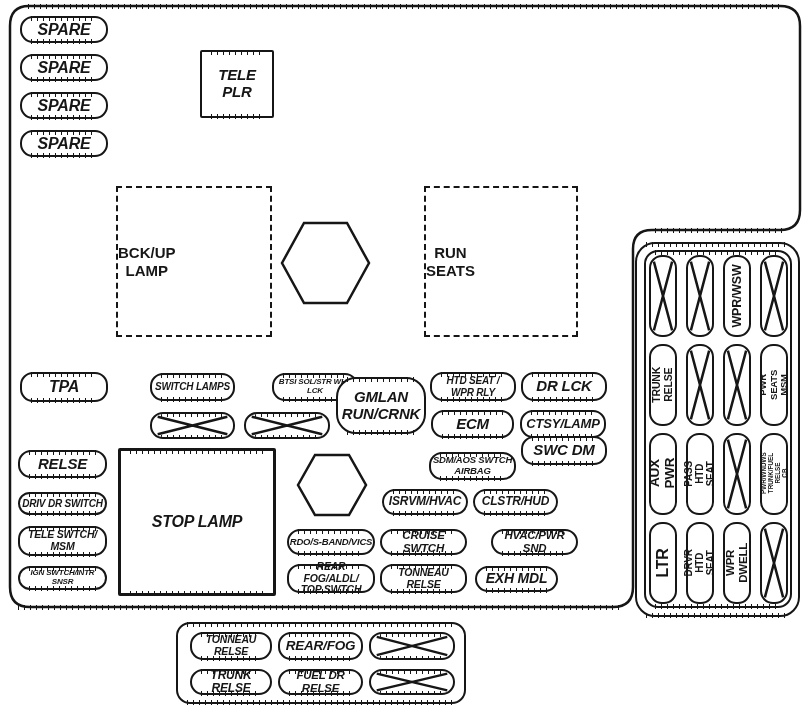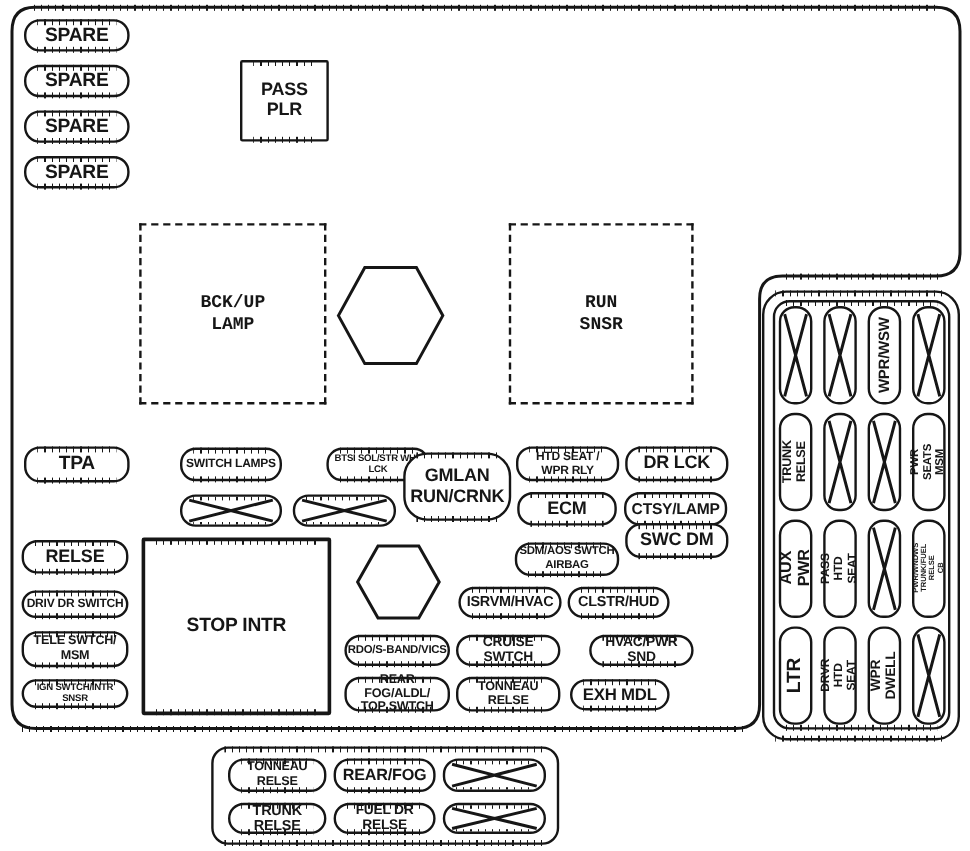--- a/index.html
+++ b/index.html
@@ -9,26 +9,26 @@
     position:relative; width:808px; height:709px; background:var(--bg);
     font-family:"Liberation Sans", sans-serif; color:var(--line);
     overflow:hidden;
   }
   svg.outline { position:absolute; left:0; top:0; pointer-events:none; }
   .pill {
     position:absolute; border:2.5px solid var(--line); border-radius:13px;
     background:var(--bg); display:flex; align-items:center; justify-content:center;
     text-align:center; font-weight:700; letter-spacing:-0.2px; line-height:1.12;
   }
-  .pill span { white-space:pre-line; display:inline-block; }
+  .pill span { white-space:pre-line; display:inline-block;font-style:italic; }
   .sq { border-radius:2px; border-width:2.5px; }
   .dash {
     position:absolute; border:2.5px dashed var(--line); background:transparent;
-    display:flex; align-items:center; justify-content:center; text-align:center;
-    font-weight:700; line-height:1.15;font-family:Liberation Mono, monospace;
+    display:flex; align-items:center; text-align:center;
+    font-weight:700; line-height:1.15;
   }
   .dash span{ white-space:pre-line; }
   .xp { position:absolute; border:2.5px solid var(--line); border-radius:13px; background:var(--bg); overflow:hidden; }
   .xp svg { position:absolute; left:0; top:0; width:100%; height:100%; display:block; }
   
   .tk::before, .tk::after {
     content:""; position:absolute; left:9px; right:9px; height:5px;
     background:repeating-linear-gradient(90deg, var(--line) 0 1px, transparent 1px 6px);
   }
   .tk::before { top:-2.5px; }
@@ -72,31 +72,31 @@
       <span>SPARE</span>
     </div>
   <div class="pill tk" style="left:20px;top:92px;width:88px;height:27px;font-size:16px;">
       <span>SPARE</span>
     </div>
   <div class="pill tk" style="left:20px;top:130px;width:88px;height:27px;font-size:16px;">
       <span>SPARE</span>
     </div>
 
   <div class="pill sq tk" style="left:200px;top:50px;width:74px;height:68px;font-size:15px;">
-      <span>PASS
+      <span>TELE
 PLR</span>
     </div>
 
   <div class="dash" style="left:116px;top:186px;width:156px;height:151px;font-size:15px;">
       <span>BCK/UP
 LAMP</span>
     </div>
   <div class="dash" style="left:424px;top:186px;width:154px;height:151px;font-size:15px;">
       <span>RUN
-SNSR</span>
+SEATS</span>
     </div>
 
   <div class="pill tk" style="left:20px;top:372px;width:88px;height:30px;font-size:16px;">
       <span>TPA</span>
     </div>
 
   <div class="pill tk" style="left:150px;top:373px;width:85px;height:28px;font-size:10px;">
       <span>SWITCH LAMPS</span>
     </div>
   <div class="xp tk" style="left:150px;top:412px;width:85px;height:27px;">
@@ -141,21 +141,21 @@
     </div>
   <div class="pill tk" style="left:18px;top:526px;width:89px;height:30px;font-size:10.5px;">
       <span>TELE SWTCH/
 MSM</span>
     </div>
   <div class="pill tk" style="left:18px;top:566px;width:89px;height:24px;font-size:8px;justify-content:flex-end;">
       <span>IGN SWTCH/INTR SNSR</span>
     </div>
 
   <div class="pill sq tk" style="left:118px;top:448px;width:158px;height:148px;font-size:16px;border-width:3px;">
-      <span>STOP INTR</span>
+      <span>STOP LAMP</span>
     </div>
 
   <div class="pill tk" style="left:429px;top:452px;width:87px;height:28px;font-size:9.5px;">
       <span>SDM/AOS SWTCH
 AIRBAG</span>
     </div>
   <div class="pill tk" style="left:521px;top:436px;width:86px;height:29px;font-size:15px;">
       <span>SWC DM</span>
     </div>
   <div class="pill tk" style="left:382px;top:489px;width:86px;height:26px;font-size:12px;">

